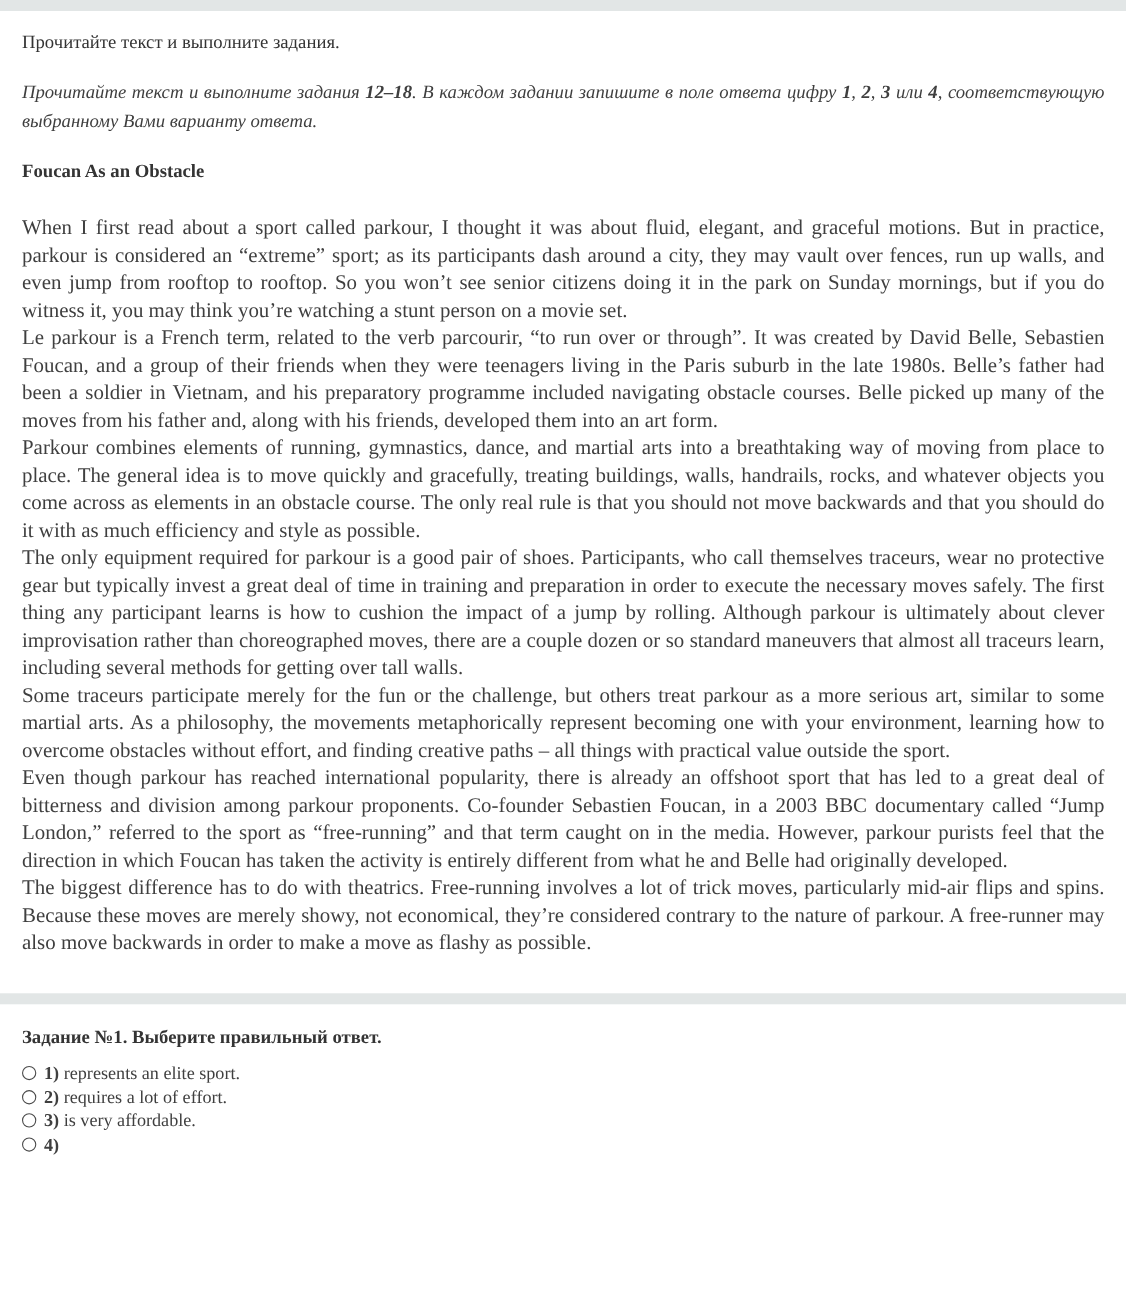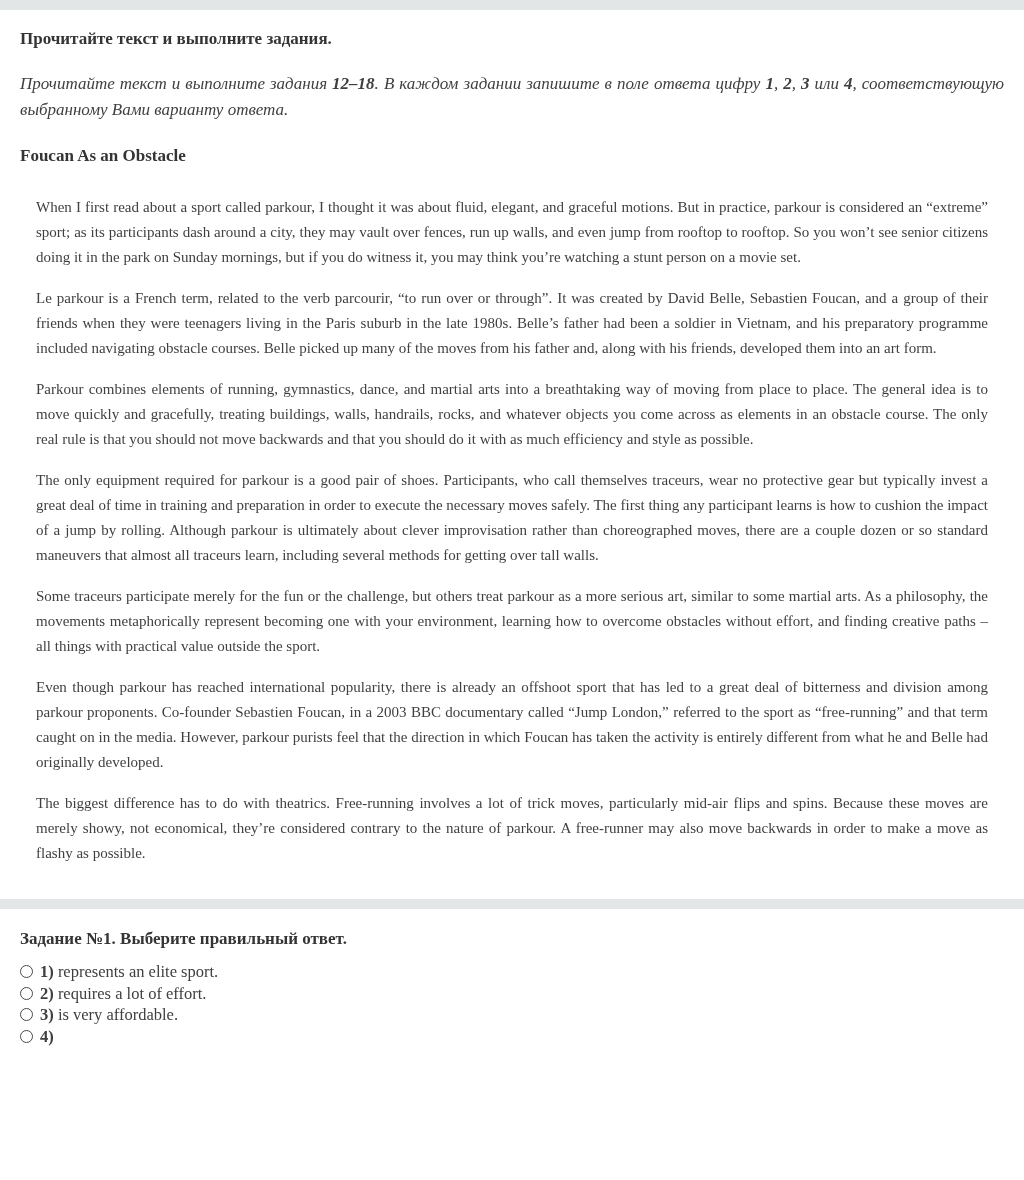--- a/index.html
+++ b/index.html
@@ -16,21 +16,21 @@
   .top-bar {
     width: 100%; height: 10px;
     background: #e2e6e6;
   }
   .content { padding: 0 20px; }
 
   .instructions-heading {
     margin: 19px 0 0 0;
     font-size: 17px;
     line-height: 20px;
-    font-weight: bold;
+    font-weight: normal;
     color: #343434;
   }
   .instructions-text {
     margin: 22px 0 0 0;
     font-size: 17px;
     line-height: 26px;
     font-style: italic;
     text-align: justify;
     color: #3f3f3f;
   }
@@ -40,22 +40,22 @@
     margin: 23px 0 0 0;
     font-size: 17px;
     line-height: 20px;
     font-weight: bold;
     color: #343434;
   }
   .article-body {
     margin-top: 29px;
   }
   .article-body p {
-    margin: 16px;
-    font-size: 15px;
+    margin: 0;
+    font-size: 19px;
     line-height: 25px;
     text-align: justify;
   }
 
   .section-divider {
     width: 100%; height: 10px;
     background: #e2e6e6;
     margin-top: 33px;
   }
 

